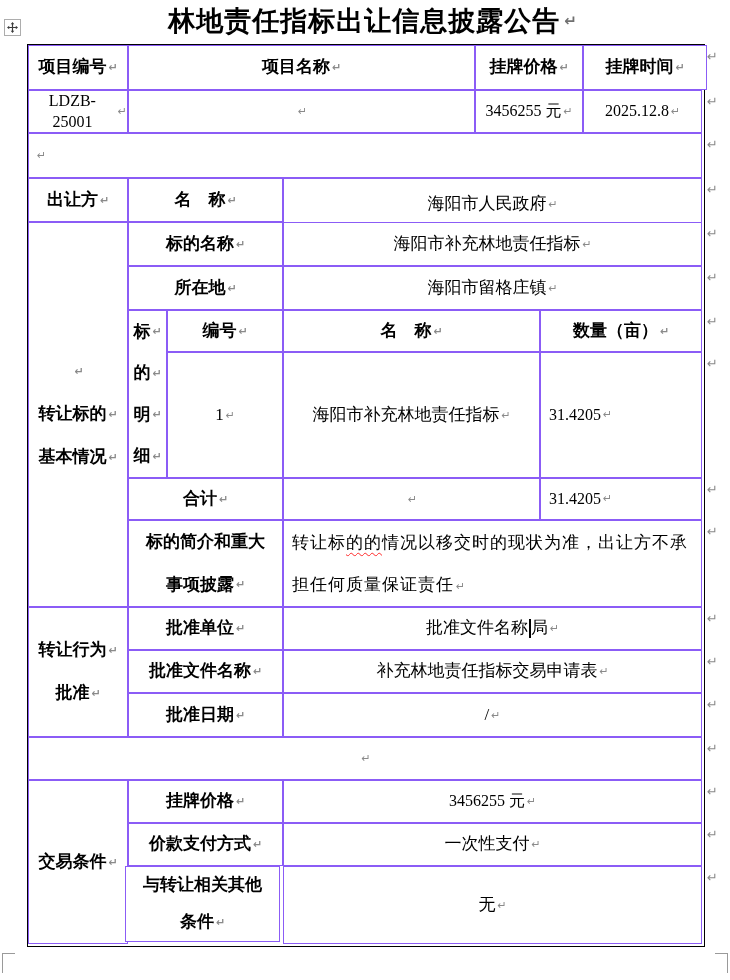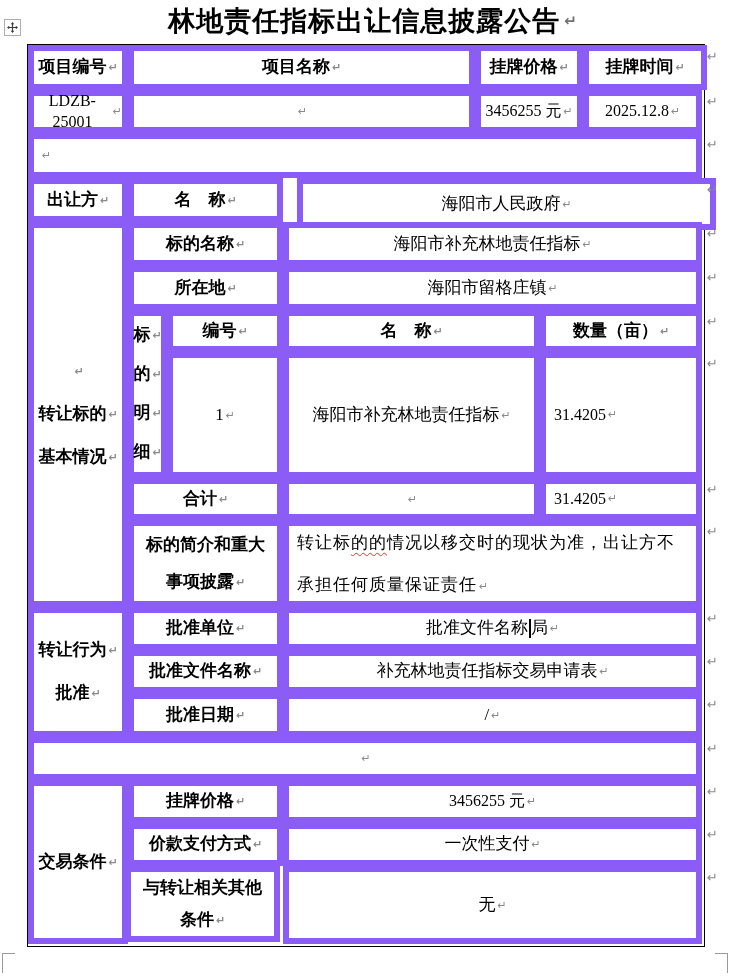--- a/index.html
+++ b/index.html
@@ -1,21 +1,21 @@
 <!DOCTYPE html>
 <html><head>
 <meta charset="utf-8">
 <style>
   html,body{margin:0;padding:0;background:#fff;}
   .page{position:relative;width:730px;height:980px;background:#fff;overflow:hidden;
         font-family:"Liberation Serif","DejaVu Serif",serif;color:#000;font-size:17px;}
   .title{position:absolute;top:3px;left:0;width:730px;display:flex;align-items:center;justify-content:center;
          font-size:27px;font-weight:700;letter-spacing:1px;margin-left:8px;}
   .tbl-frame{position:absolute;left:27px;top:44px;width:676px;height:901px;border:1px solid #000;}
-  .cell{position:absolute;box-sizing:border-box;border:6px solid #8b5cf6;background:#fff;
+  .cell{position:absolute;box-sizing:border-box;border:1px solid #8b5cf6;background:#fff;
         display:flex;flex-direction:column;align-items:stretch;justify-content:center;}
   .ln{display:flex;align-items:center;justify-content:center;text-align:center;line-height:1.3;}
   .tall .ln{height:43px;}
   .left-al .ln{justify-content:flex-start;text-align:left;padding-left:8px;}
   .bold{font-weight:700;}
   .pm{font-family:"DejaVu Sans",sans-serif;color:#8a8a8a;font-size:11px;margin-left:2px;line-height:1;}
   .title .pm{font-size:15px;color:#707070;margin-left:4px;}
   .rem{position:absolute;font-family:"DejaVu Sans",sans-serif;color:#8a8a8a;font-size:13px;line-height:1;}
   .brief{display:block;text-align:left;padding:2px 8px;line-height:42px;letter-spacing:1px;}
   .wavy{text-decoration-line:underline;text-decoration-style:wavy;text-decoration-color:#ff2a2a;
@@ -106,21 +106,21 @@
         <span>出让方</span>
         <span class="pm">↵</span>
       </div>
   </div>
   <div class="cell bold" style="left:128px;top:178px;width:155px;height:44px">
     <div class="ln">
         <span>名　称</span>
         <span class="pm">↵</span>
       </div>
   </div>
-  <div class="cell" style="left:297px;top:178px;width:419px;height:52px">
+  <div class="cell" style="left:283px;top:178px;width:419px;height:52px">
     <div class="ln">
         <span>海阳市人民政府</span>
         <span class="pm">↵</span>
       </div>
   </div>
 
   <div class="cell bold tall" style="left:28px;top:222px;width:100px;height:385px">
     <div class="ln">
         <span class="pm">↵</span>
       </div>

